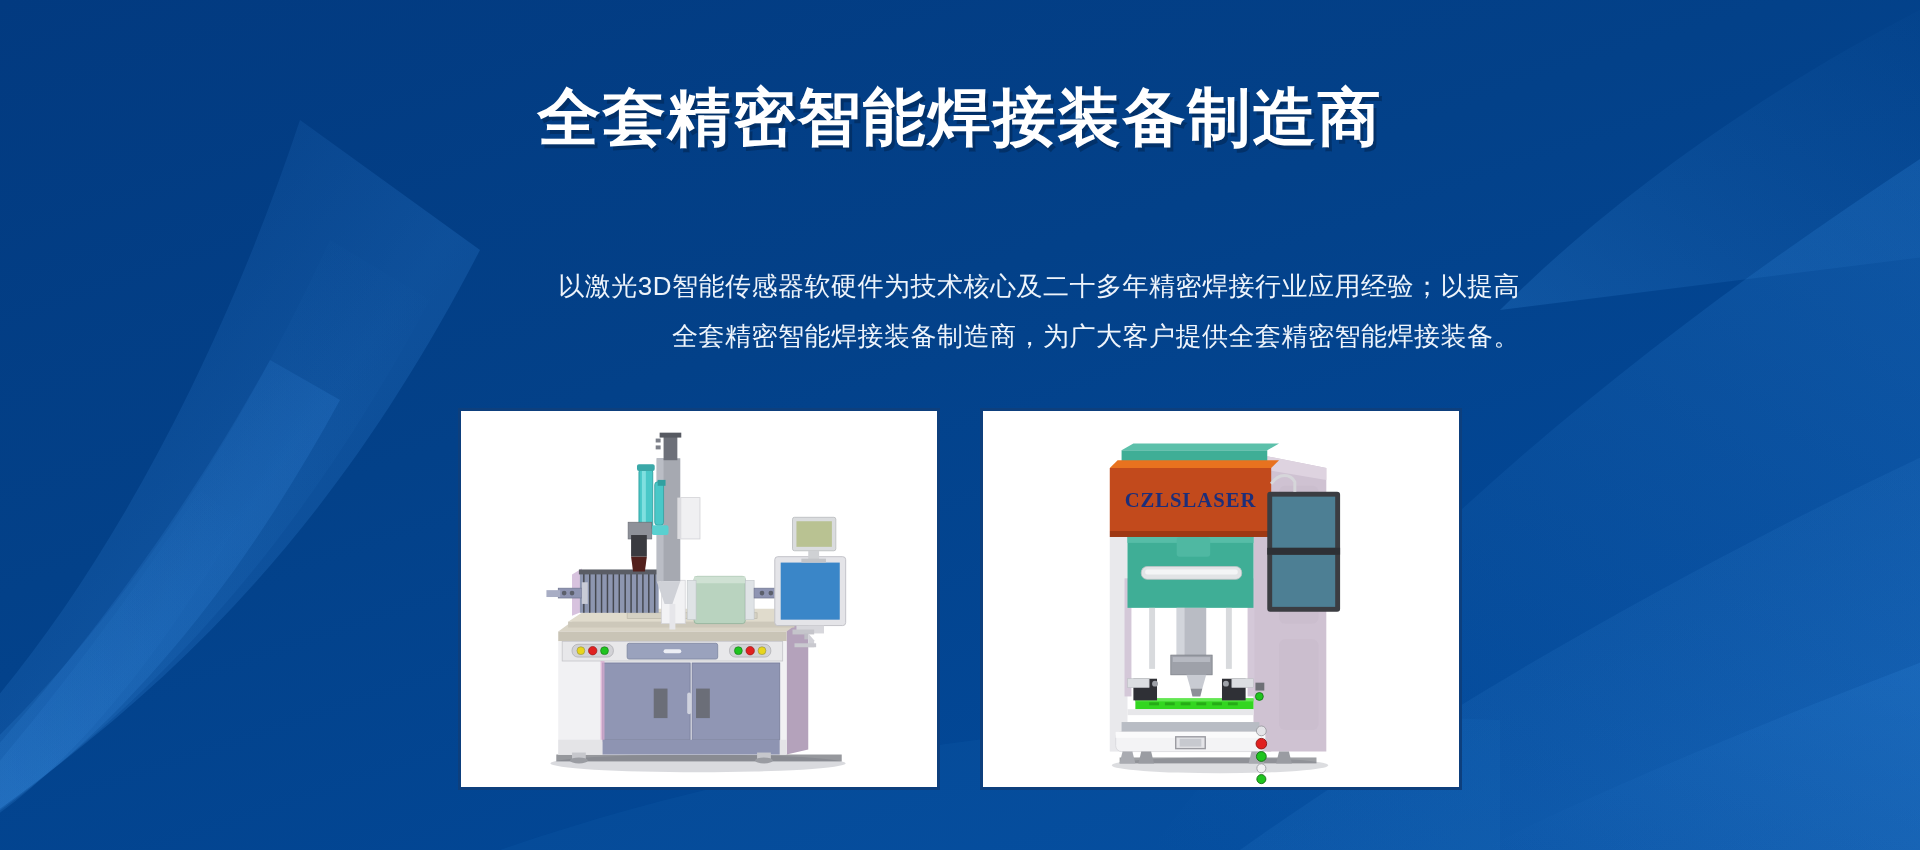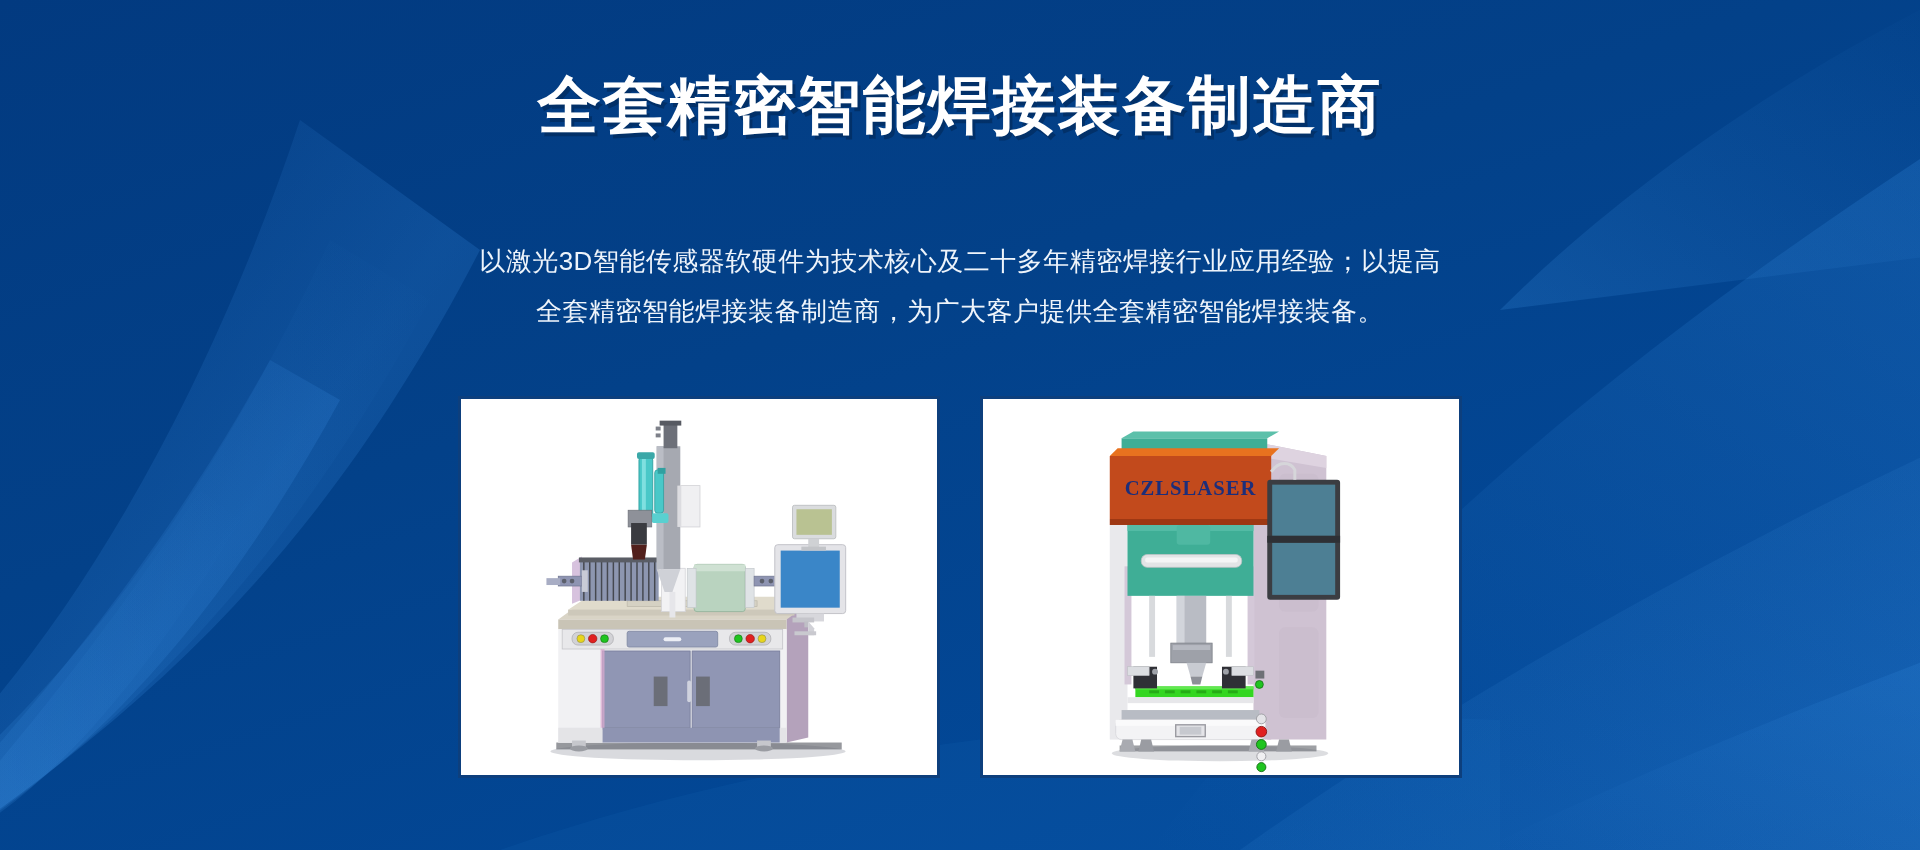--- a/index.html
+++ b/index.html
@@ -7,41 +7,41 @@
   body {
     font-family:"Liberation Sans", sans-serif;
     background:#023f89;
     position:relative;
   }
 
   
   #bg-art { position:absolute; inset:0; width:1920px; height:850px; display:block; }
 
   
-  #content { position:absolute; inset:0; z-index:5; }
+  #content { position:absolute; inset:0; z-index:5;margin-top:12px; }
 
   #hero-title {
     position:absolute;
     top:68px; left:0; width:1920px;
     text-align:center;
     color:#ffffff;
     font-size:63px;
     font-weight:bold;
     letter-spacing:2px;
     line-height:1.18;
     text-shadow:3px 4px 0 rgba(1,36,80,0.55);
     white-space:nowrap;
   }
 
   #hero-subtitle {
     position:absolute;
-    top:237px; left:50%;
+    top:250px; left:50%;
     transform:translateX(-50%);
     width:1120px;
-    text-align:center;
+    text-align:right;
     color:#eef4fb;
     font-size:26px;
     line-height:1.92;
     letter-spacing:0.5px;
   }
   #hero-subtitle .sub-line { display:block; white-space:nowrap; }
 
   #product-gallery {
     position:absolute;
     top:396px; left:50%;

